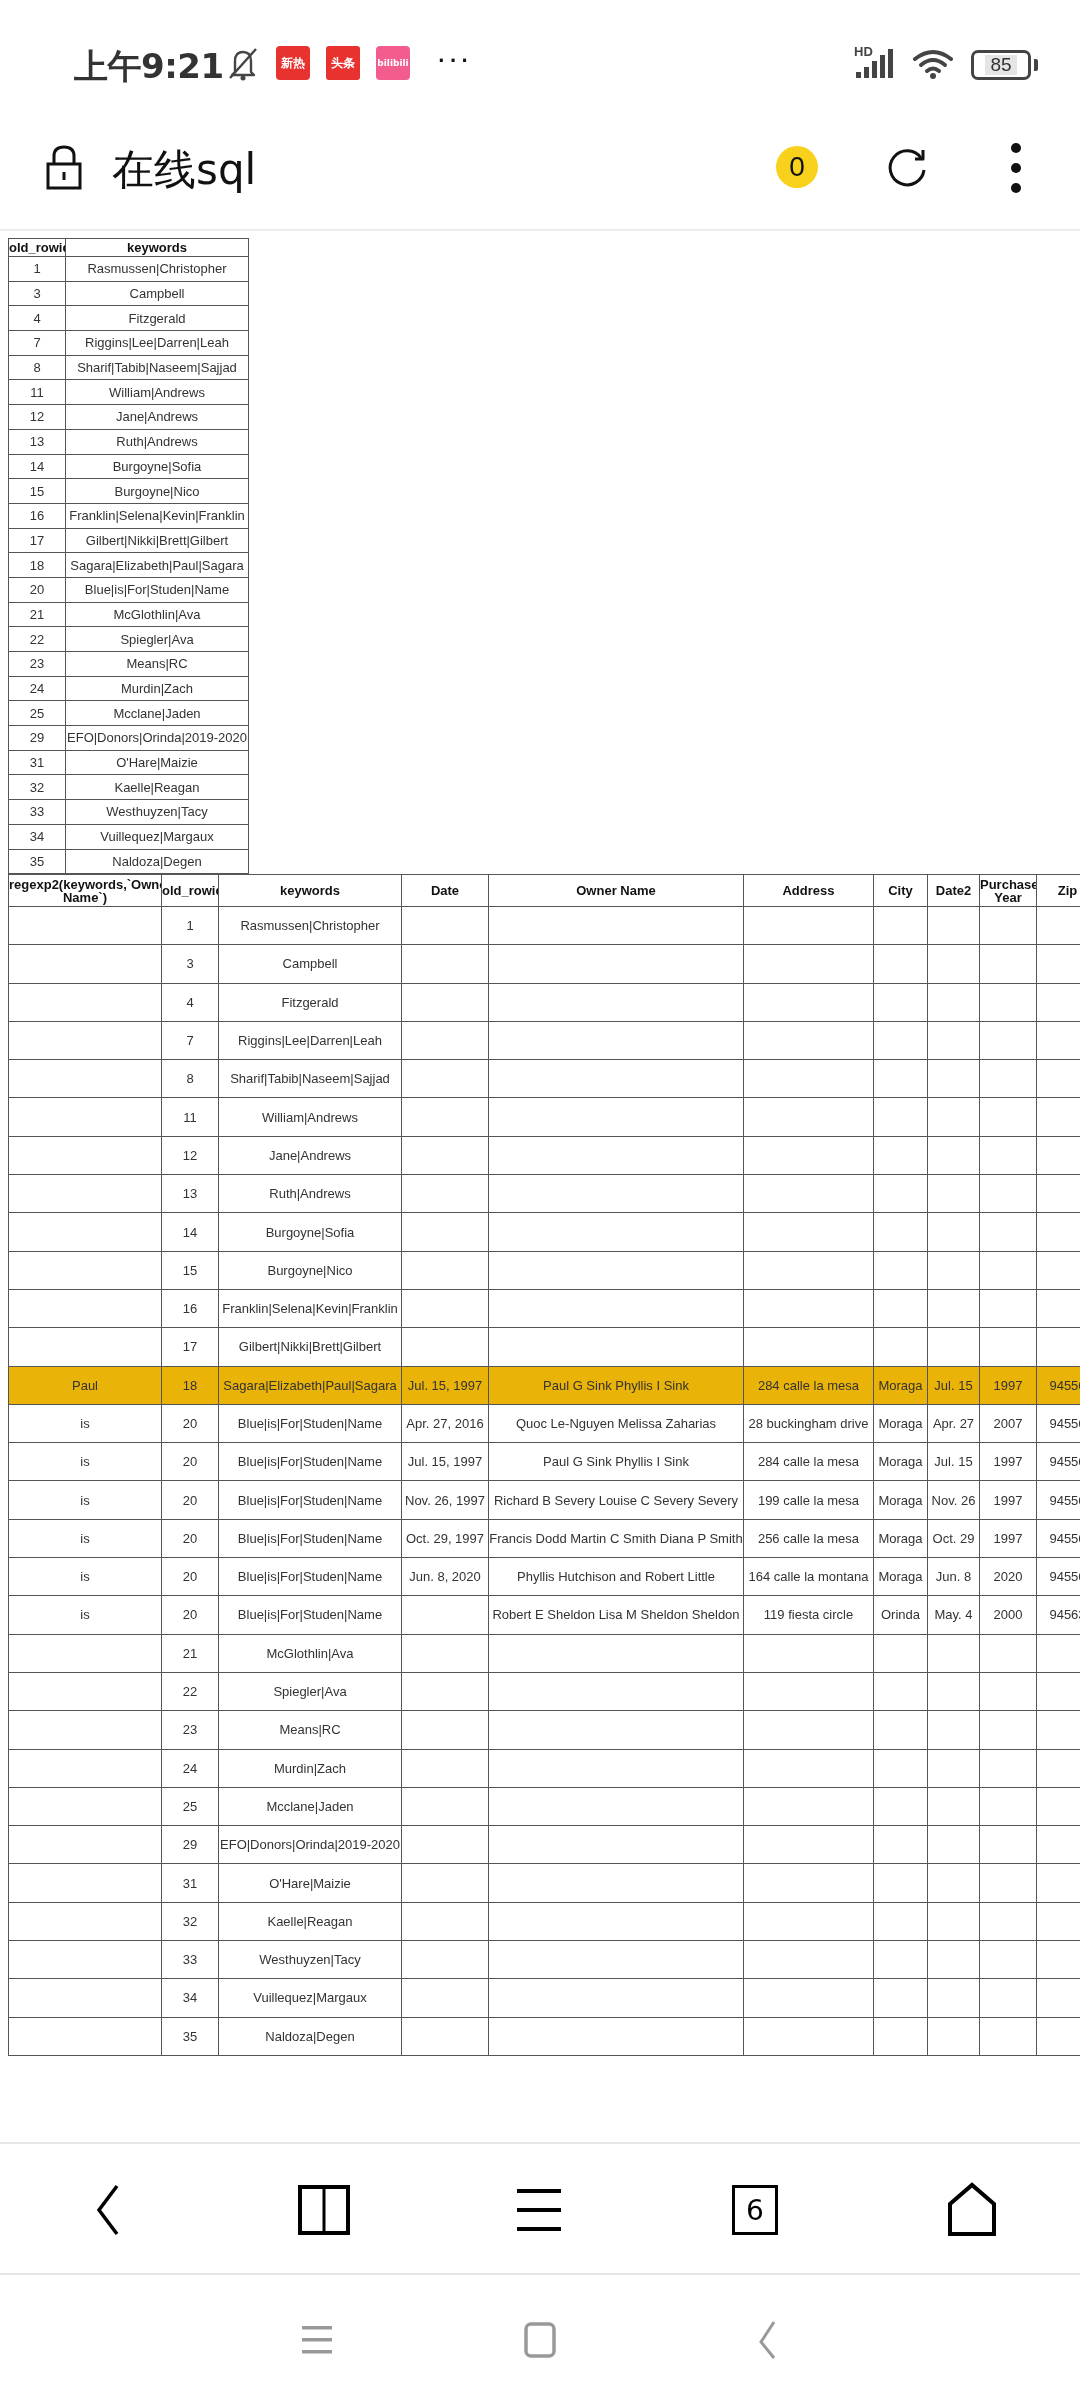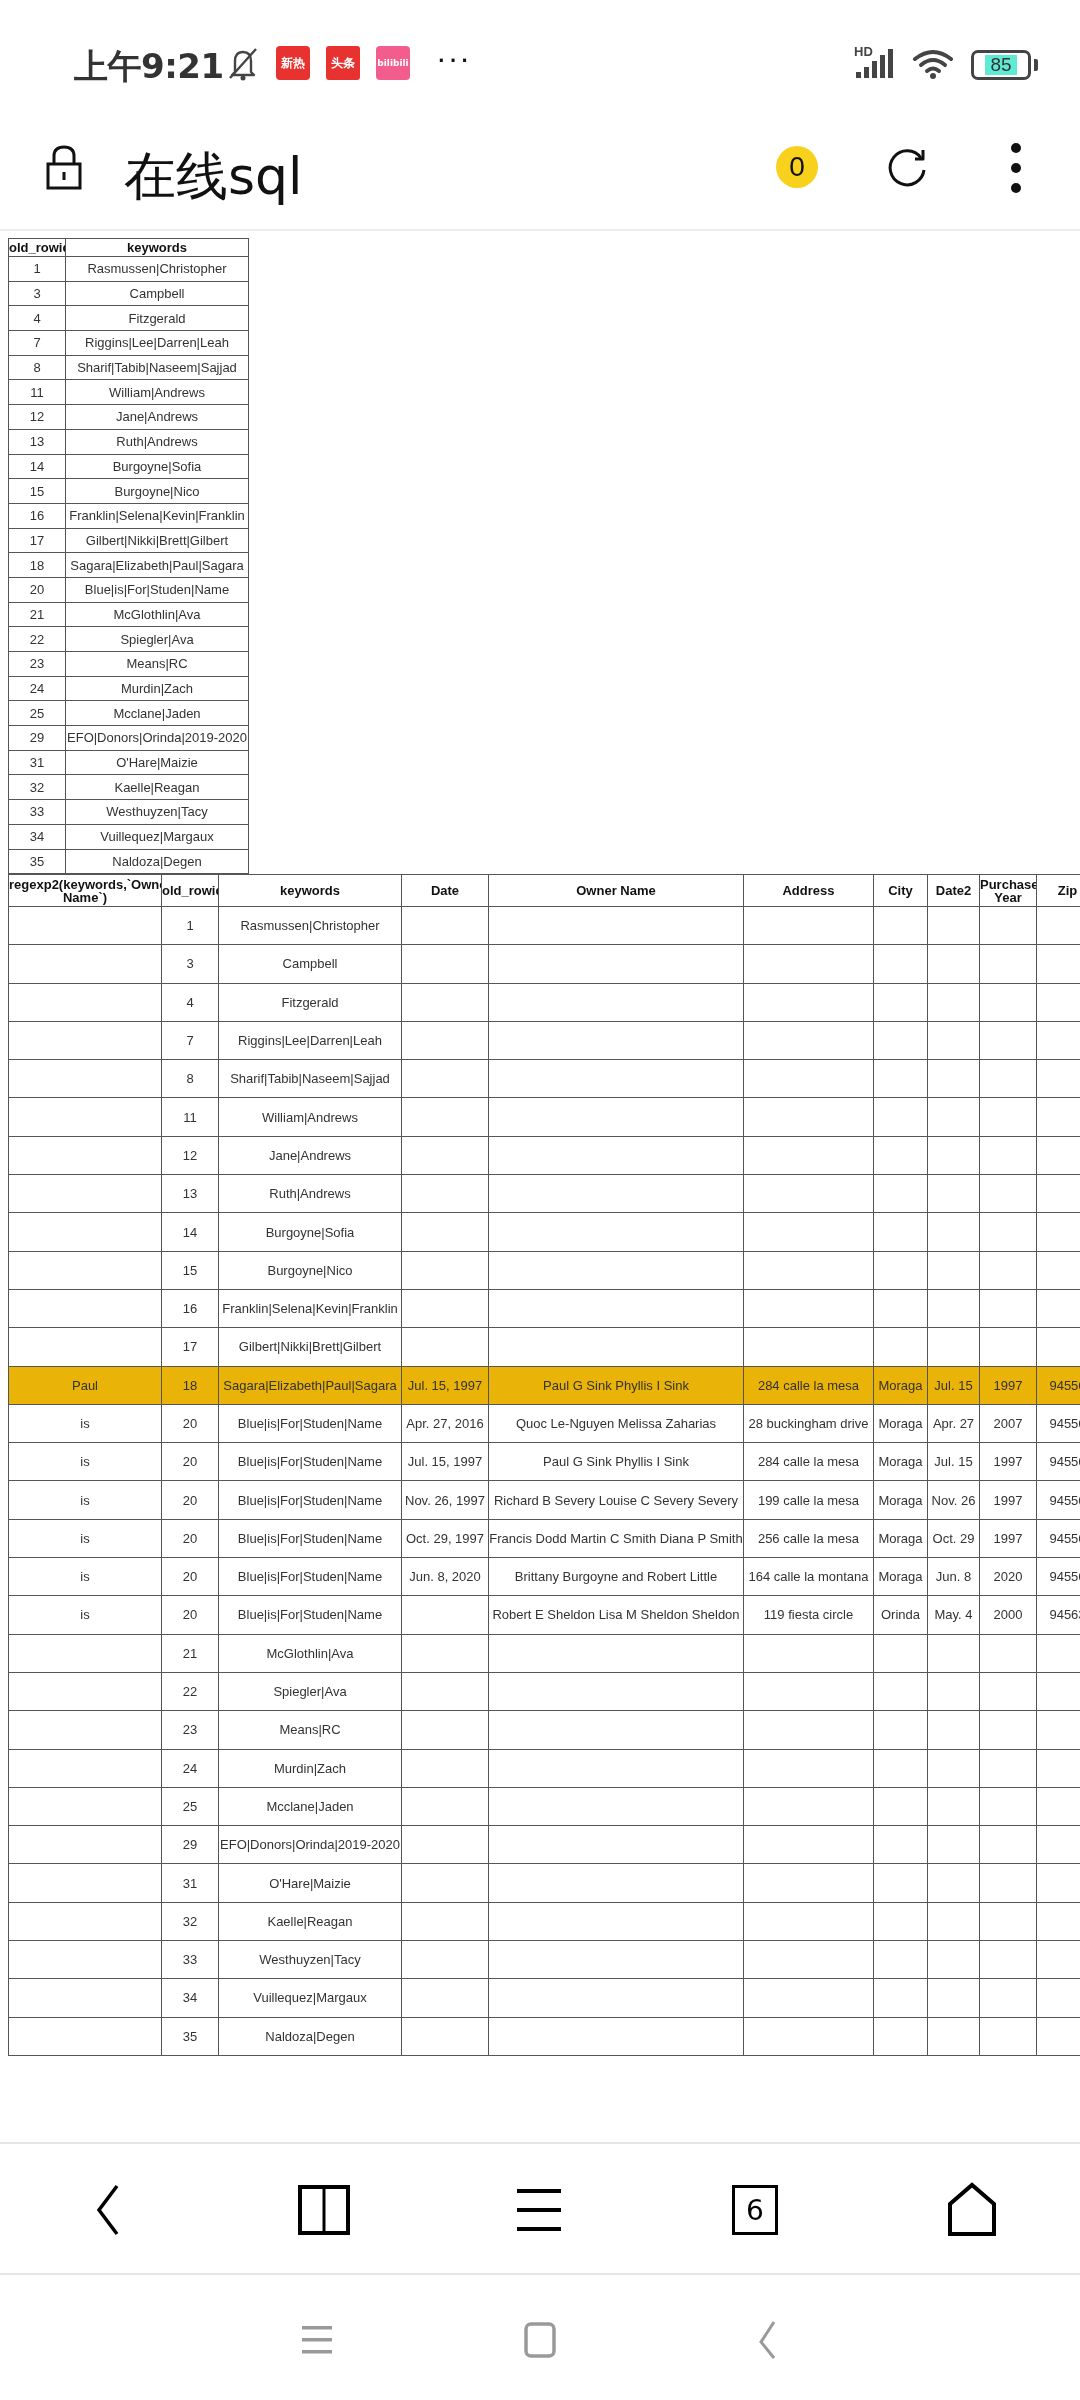--- a/index.html
+++ b/index.html
@@ -5,26 +5,26 @@
   * { box-sizing: border-box; margin: 0; padding: 0; }
   html, body { width: 1080px; height: 2400px; background: #ffffff; overflow: hidden; }
   body { position: relative; font-family: "Liberation Sans", "DejaVu Sans", sans-serif; color: #222; }
 
   
   .status-bar { position: absolute; left: 0; top: 0; width: 1080px; height: 120px; margin-left: 16px; }
   .status-time { position: absolute; left: 58px; top: 44px; font-size: 34px; font-weight: bold; color: #333; letter-spacing: -0.5px; font-family: "DejaVu Sans", sans-serif; }
   .status-icon { position: absolute; top: 46px; }
   .app-icon { position: absolute; top: 46px; width: 34px; height: 34px; border-radius: 4px; color: #fff; font-size: 12px; font-weight: bold; display: flex; align-items: center; justify-content: center; font-family: "DejaVu Sans", sans-serif; }
   .battery { position: absolute; left: 955px; top: 50px; width: 60px; height: 30px; border: 3px solid #444; border-radius: 7px; display: flex; align-items: center; justify-content: center; }
-  .battery-fill { background: #5eead4; padding: 0 5px; font-size: 19px; color: #333; line-height: 20px; }
+  .battery-fill { background: #e5e5e5; padding: 0 5px; font-size: 19px; color: #333; line-height: 20px; }
   .battery-tip { position: absolute; left: 1018px; top: 59px; width: 4px; height: 12px; background: #444; border-radius: 0 2px 2px 0; }
 
   
   .toolbar { position: absolute; left: 0; top: 120px; width: 1080px; height: 108px; }
-  .toolbar-title { position: absolute; left: 124px; top: 22px; font-size: 52px; color: #111; font-family: "DejaVu Sans", sans-serif; }
+  .toolbar-title { position: absolute; left: 112px; top: 22px; font-size: 42px; color: #111; font-family: "DejaVu Sans", sans-serif; }
   .badge { position: absolute; left: 776px; top: 26px; width: 42px; height: 42px; border-radius: 50%; background: #f7d11c; color: #111; font-size: 28px; display: flex; align-items: center; justify-content: center; }
   .toolbar-divider { position: absolute; left: 0; top: 229px; width: 1080px; height: 2px; background: #ececec; }
 
   
   table { border-collapse: collapse; position: absolute; table-layout: fixed; font-family: "Liberation Sans", sans-serif; }
   td, th { border: 1.5px solid #555; text-align: center; vertical-align: middle; overflow: hidden; white-space: nowrap; }
   th { font-weight: bold; color: #111; }
 
   .t1 { left: 8px; top: 238px; width: 240px; }
   .t1 th { height: 18px; font-size: 13px; line-height: 14px; }
@@ -454,21 +454,21 @@
         <td>Moraga</td>
         <td>Oct. 29</td>
         <td>1997</td>
         <td>94556</td>
       </tr>
       <tr>
         <td>is</td>
         <td>20</td>
         <td>Blue|is|For|Studen|Name</td>
         <td>Jun. 8, 2020</td>
-        <td>Brittany Burgoyne and Robert Little</td>
+        <td>Phyllis Hutchison and Robert Little</td>
         <td>164 calle la montana</td>
         <td>Moraga</td>
         <td>Jun. 8</td>
         <td>2020</td>
         <td>94556</td>
       </tr>
       <tr>
         <td>is</td>
         <td>20</td>
         <td>Blue|is|For|Studen|Name</td>

